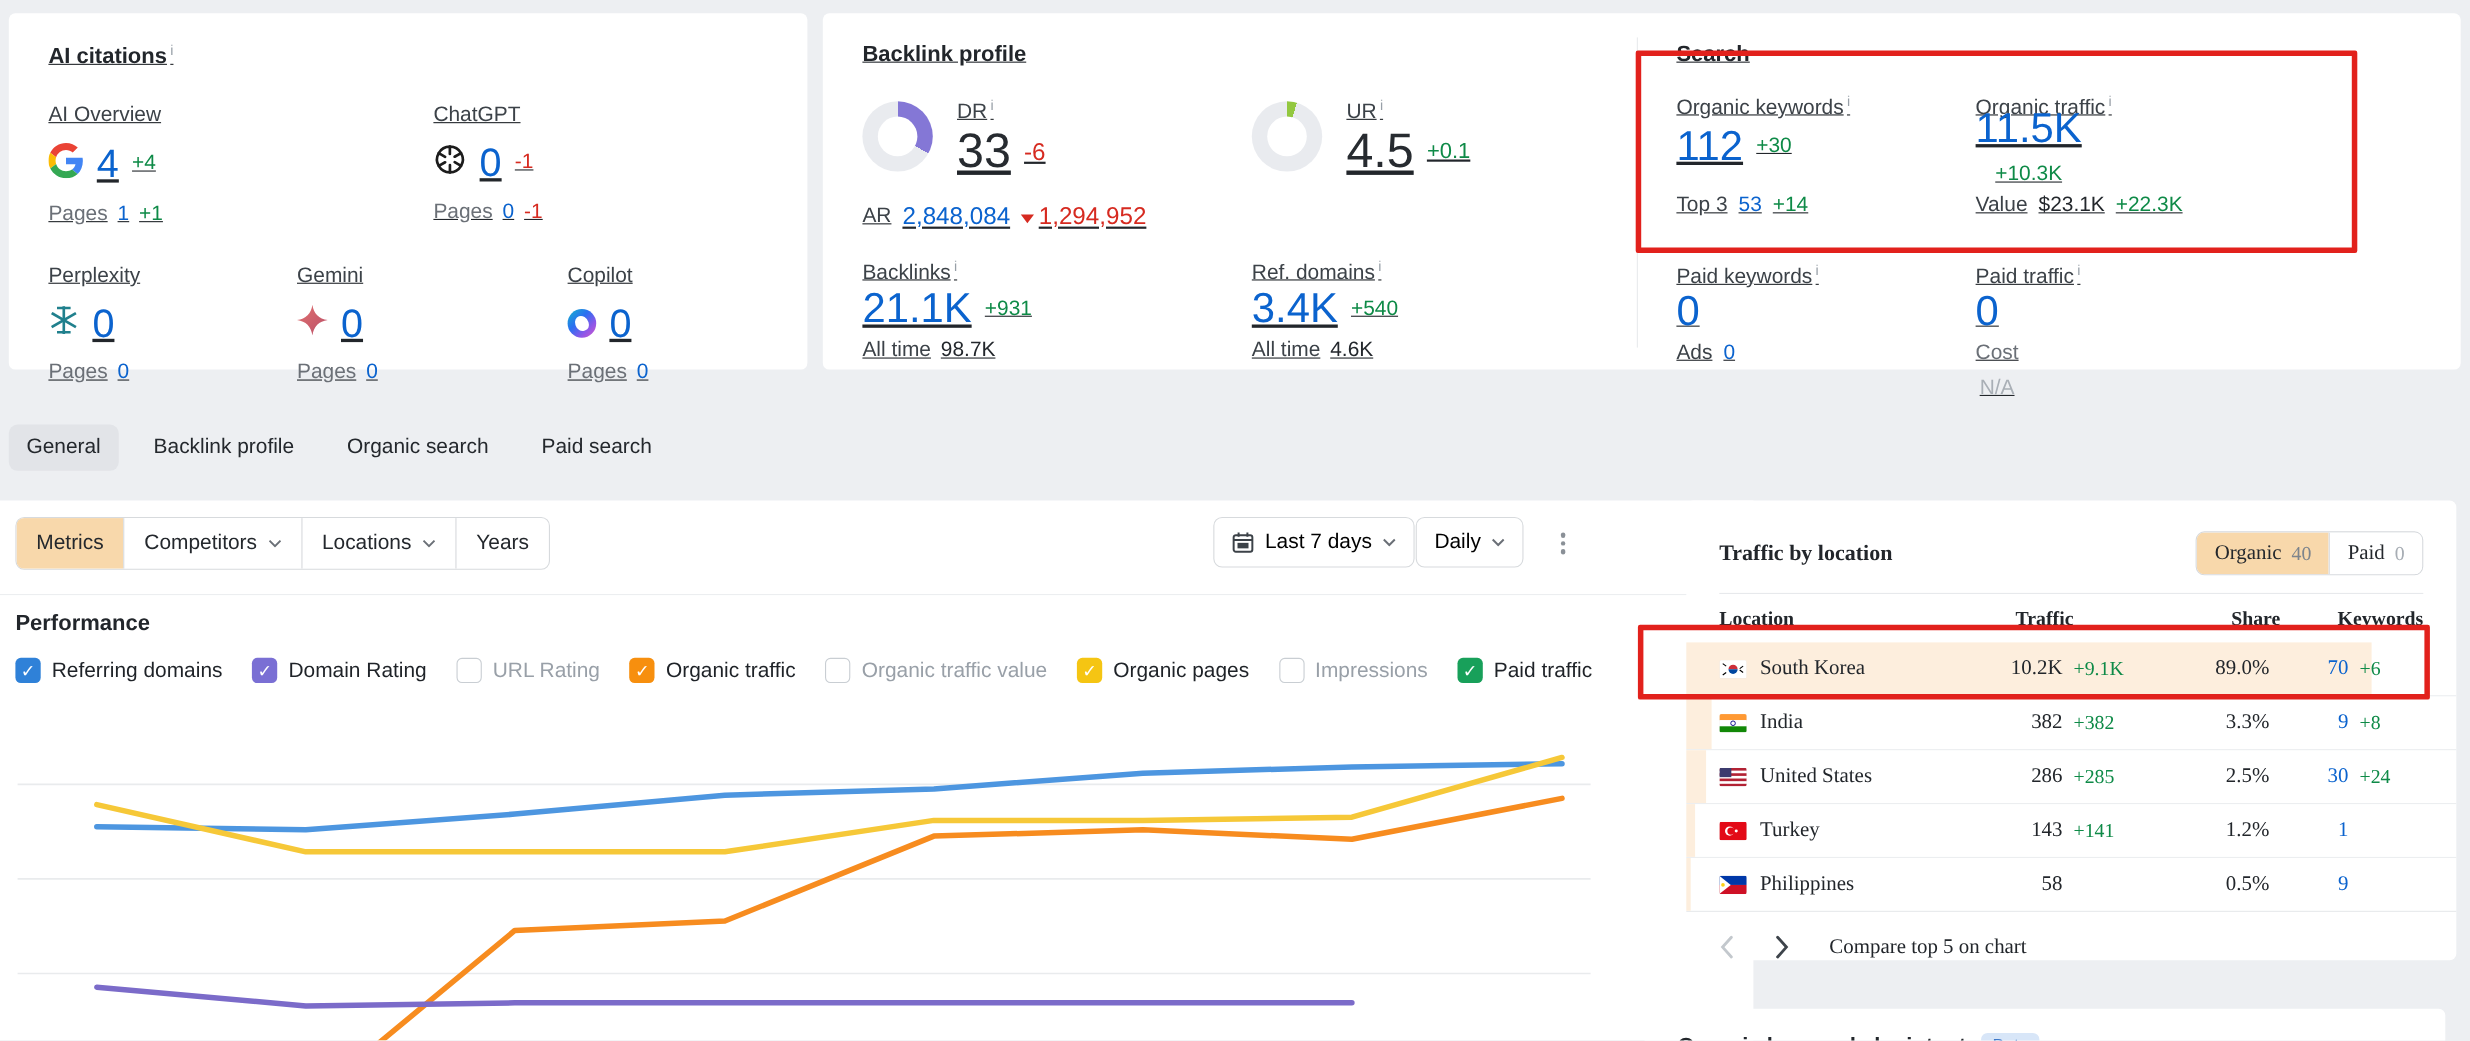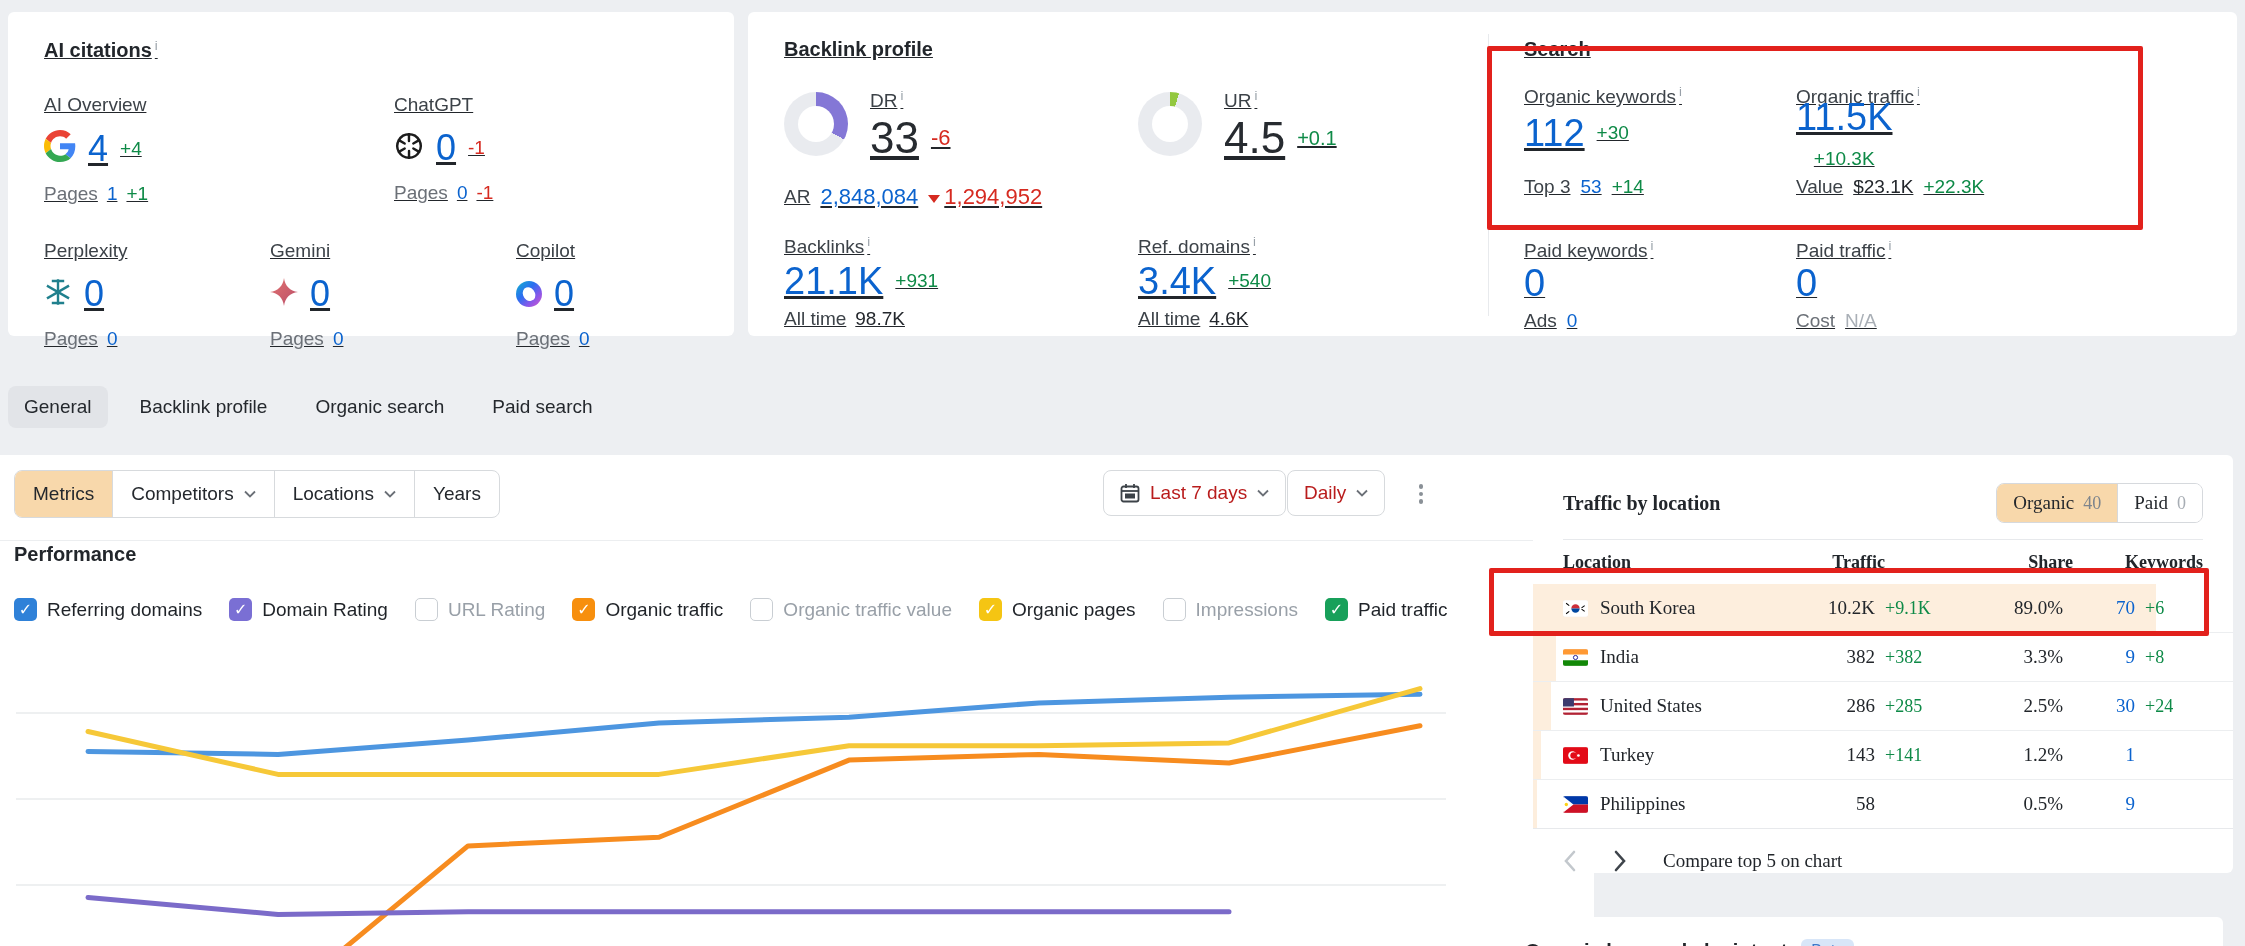--- a/index.html
+++ b/index.html
@@ -48,26 +48,26 @@
   .tab{padding:10px 16px;border-radius:8px;font-size:19px;color:#24282d;cursor:pointer;}
   .tab.active{background:#e2e4e8;}
 
   
   #panel-main{left:0;top:455px;width:1594px;height:491px;border-radius:0;}
   .seg{position:absolute;left:14px;top:15px;display:flex;height:46px;border:1px solid #d7dadd;border-radius:8px;background:#fff;overflow:hidden;align-items:stretch;}
   .seg-item{display:flex;align-items:center;gap:10px;padding:0 18px;font-size:19px;color:#24282d;border-left:1px solid #d7dadd;cursor:pointer;}
   .seg-item:first-child{border-left:none;}
   .seg-item.sel{background:#f8d8ab;}
   .chev{width:12px;height:8px;flex:0 0 auto;}
-  .btn{position:absolute;top:15px;height:46px;border:1px solid #d7dadd;border-radius:8px;background:#fff;display:flex;align-items:center;gap:10px;padding:0 16px;font-size:19px;color:#b91c1c;box-sizing:border-box;cursor:pointer;}
+  .btn{position:absolute;top:15px;height:46px;border:1px solid #d7dadd;border-radius:8px;background:#fff;display:flex;align-items:center;gap:10px;padding:0 16px;font-size:19px;color:#000000;box-sizing:border-box;cursor:pointer;}
   #kebab{position:absolute;left:1408px;top:26px;width:26px;height:26px;display:flex;flex-direction:column;align-items:center;justify-content:center;gap:3px;cursor:pointer;}
   #kebab i{width:4.5px;height:4.5px;border-radius:50%;background:#8a9097;}
   #ctrl-divider{position:absolute;left:0;right:0;top:85px;border-top:1px solid #eceef0;}
 
-  #perf-head{position:absolute;left:14px;top:88px;right:14px;display:flex;align-items:flex-start;}
+  #perf-head{position:absolute;left:14px;top:101px;right:14px;display:flex;align-items:flex-start;}
   #perf-collapse{margin-left:auto;margin-right:14px;cursor:pointer;}
 
   .cb-row{position:absolute;left:14px;display:flex;gap:27px;align-items:center;}
   #cb-row1{top:143px;}
   #cb-row2{top:186px;}
   .cb{display:flex;align-items:center;gap:10px;cursor:pointer;}
   .box{width:23px;height:23px;border-radius:5px;border:1.5px solid #c9ced3;background:#fff;box-sizing:border-box;display:flex;align-items:center;justify-content:center;color:#fff;font-size:16px;font-weight:700;}
   .box.ck{border:none;}
   .cb-blue{background:#2f81d8;}
   .cb-purple{background:#7a6fd4;}
@@ -321,21 +321,21 @@
     <span class="lbl">Ads</span>
     <span class="blue">0</span>
   </div>
 
   <div class="abs" style="left:1048px;top:226px;">
     <span class="lbl">Paid traffic</span><span class="info">i</span>
   </div>
   <div class="abs" style="left:1048px;top:252px;">
     <span class="big">0</span>
   </div>
-  <div class="abs vrow" style="left:1048px;top:298px;gap:10px;">
+  <div class="abs vrow" style="left:1048px;top:298px;gap:10px;flex-direction:column;">
     <span class="muted">Cost</span>
     <span class="faint">N/A</span>
   </div>
 </div>
 
 <div class="annotation" id="annotation-search"></div>
 <div class="annotation" id="annotation-row"></div>
 
 <div id="tabs">
   <div class="tab active">General</div>

